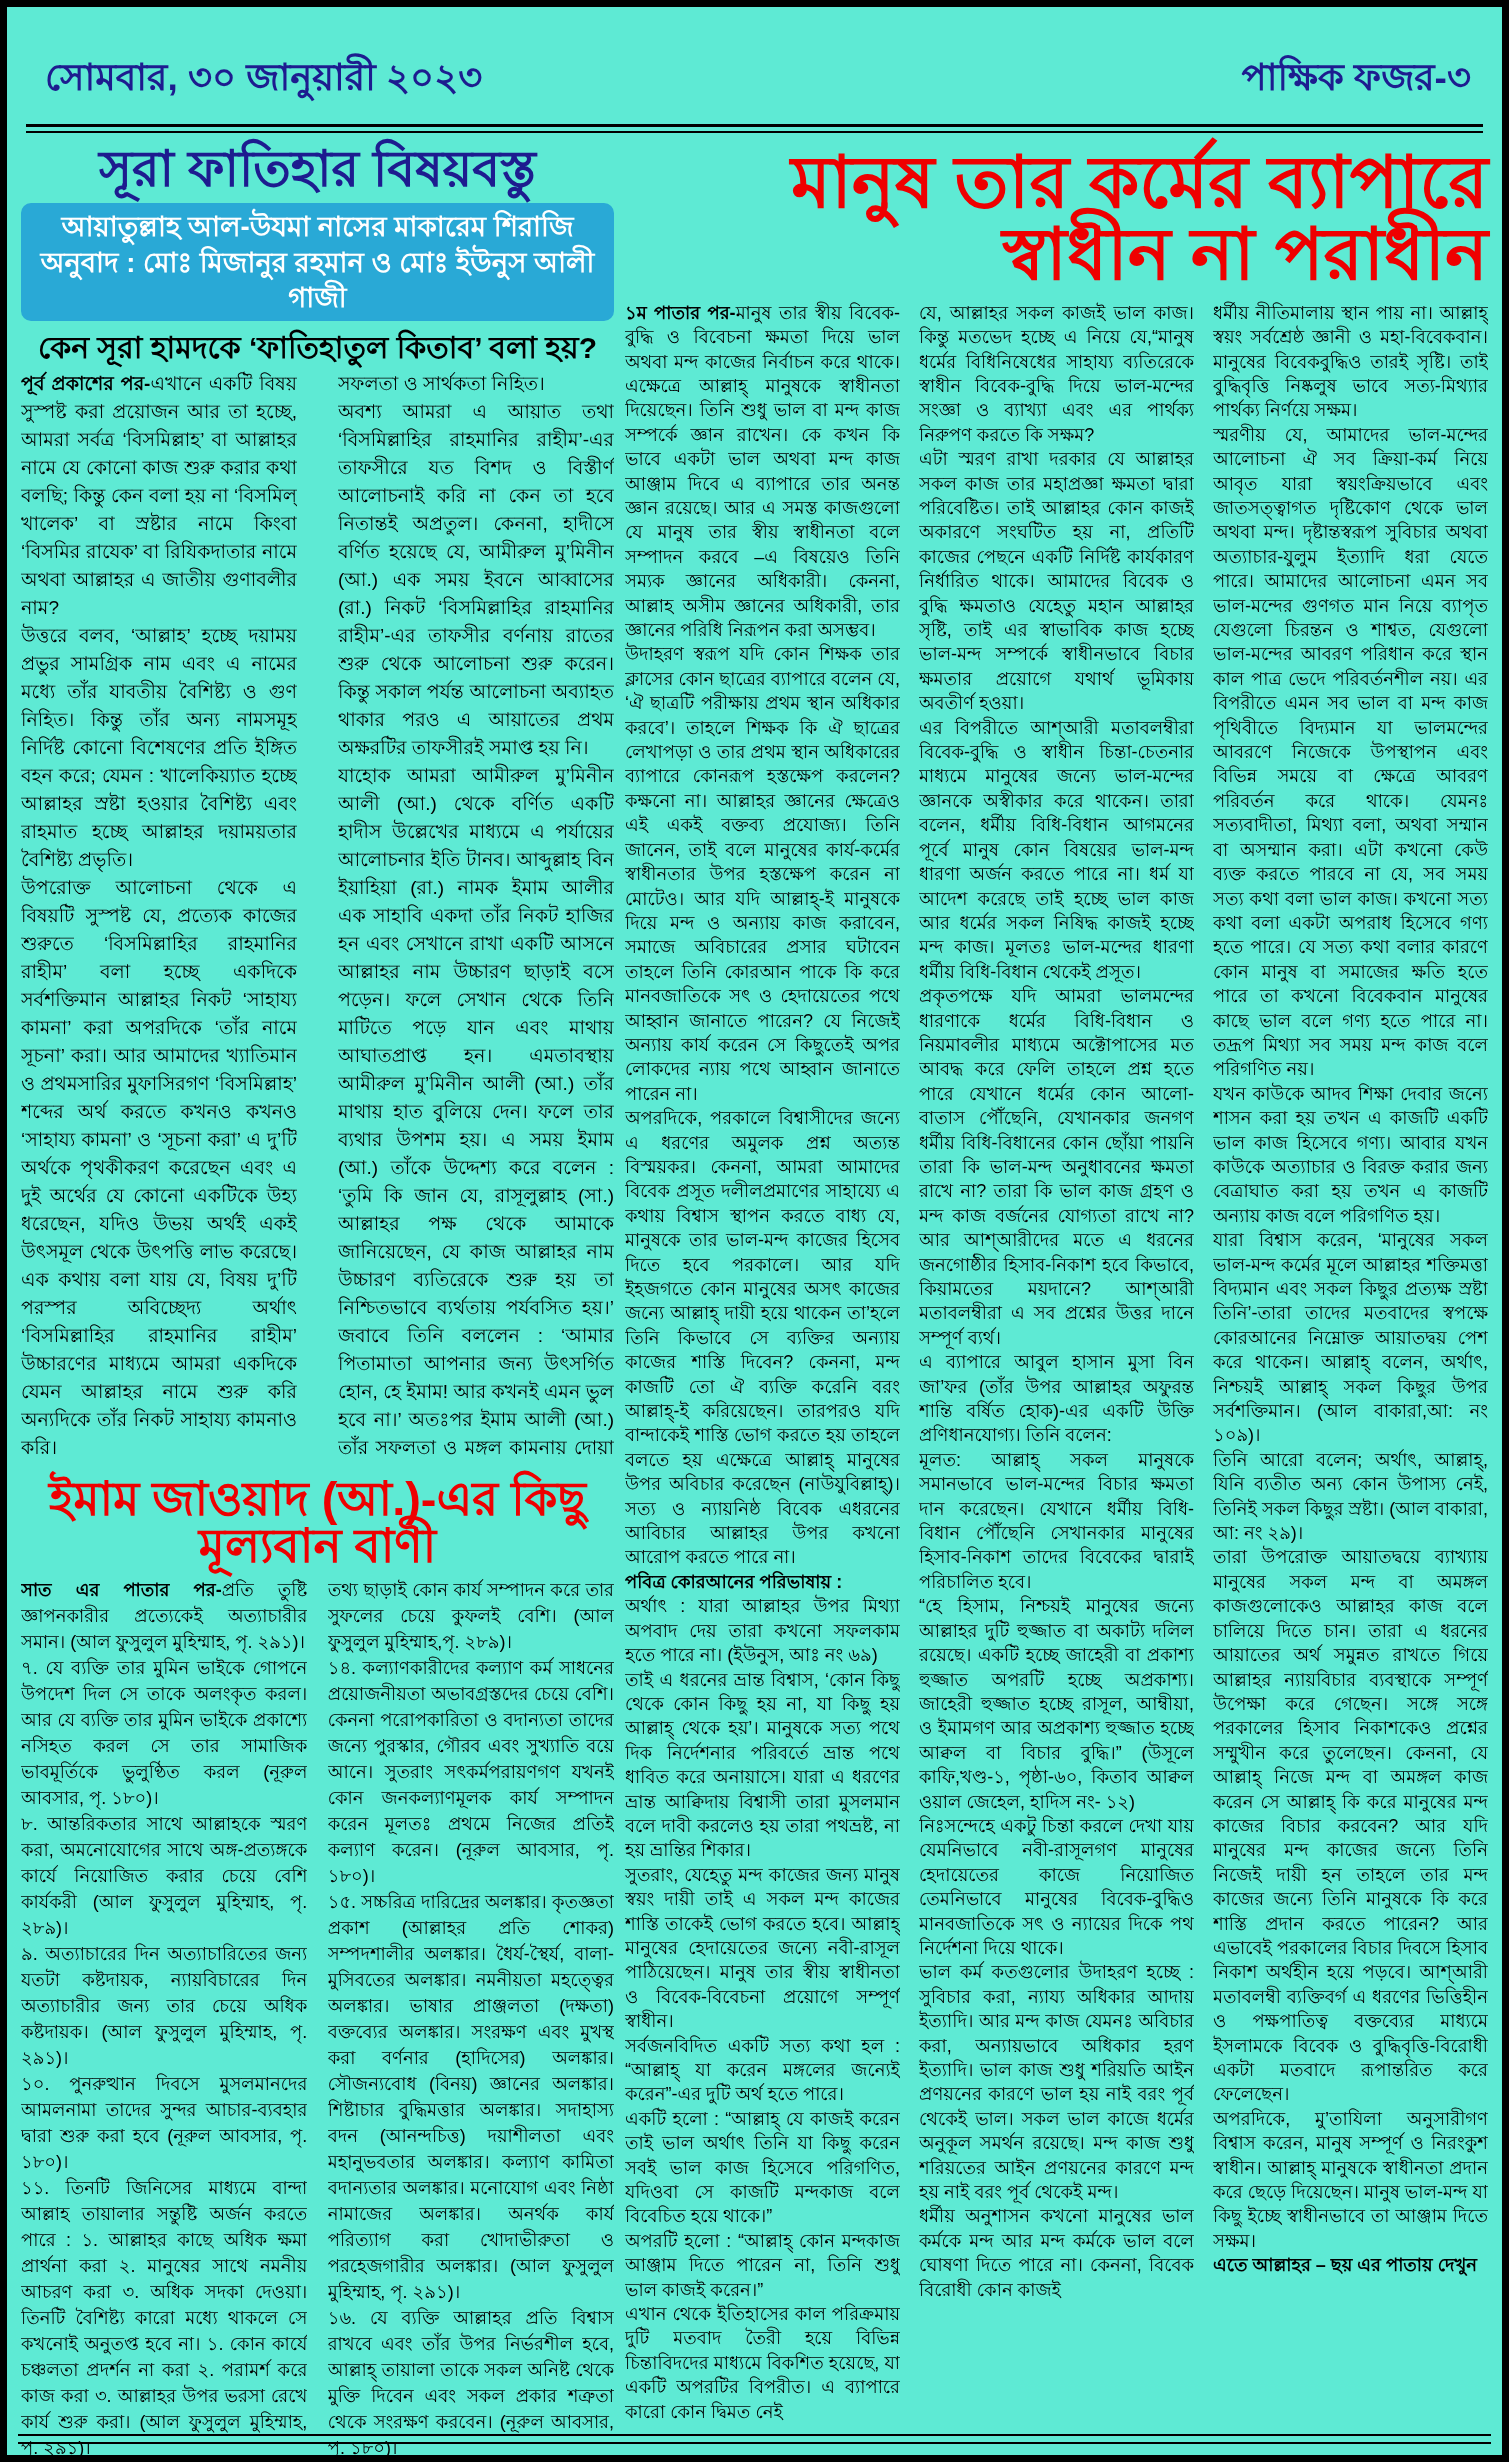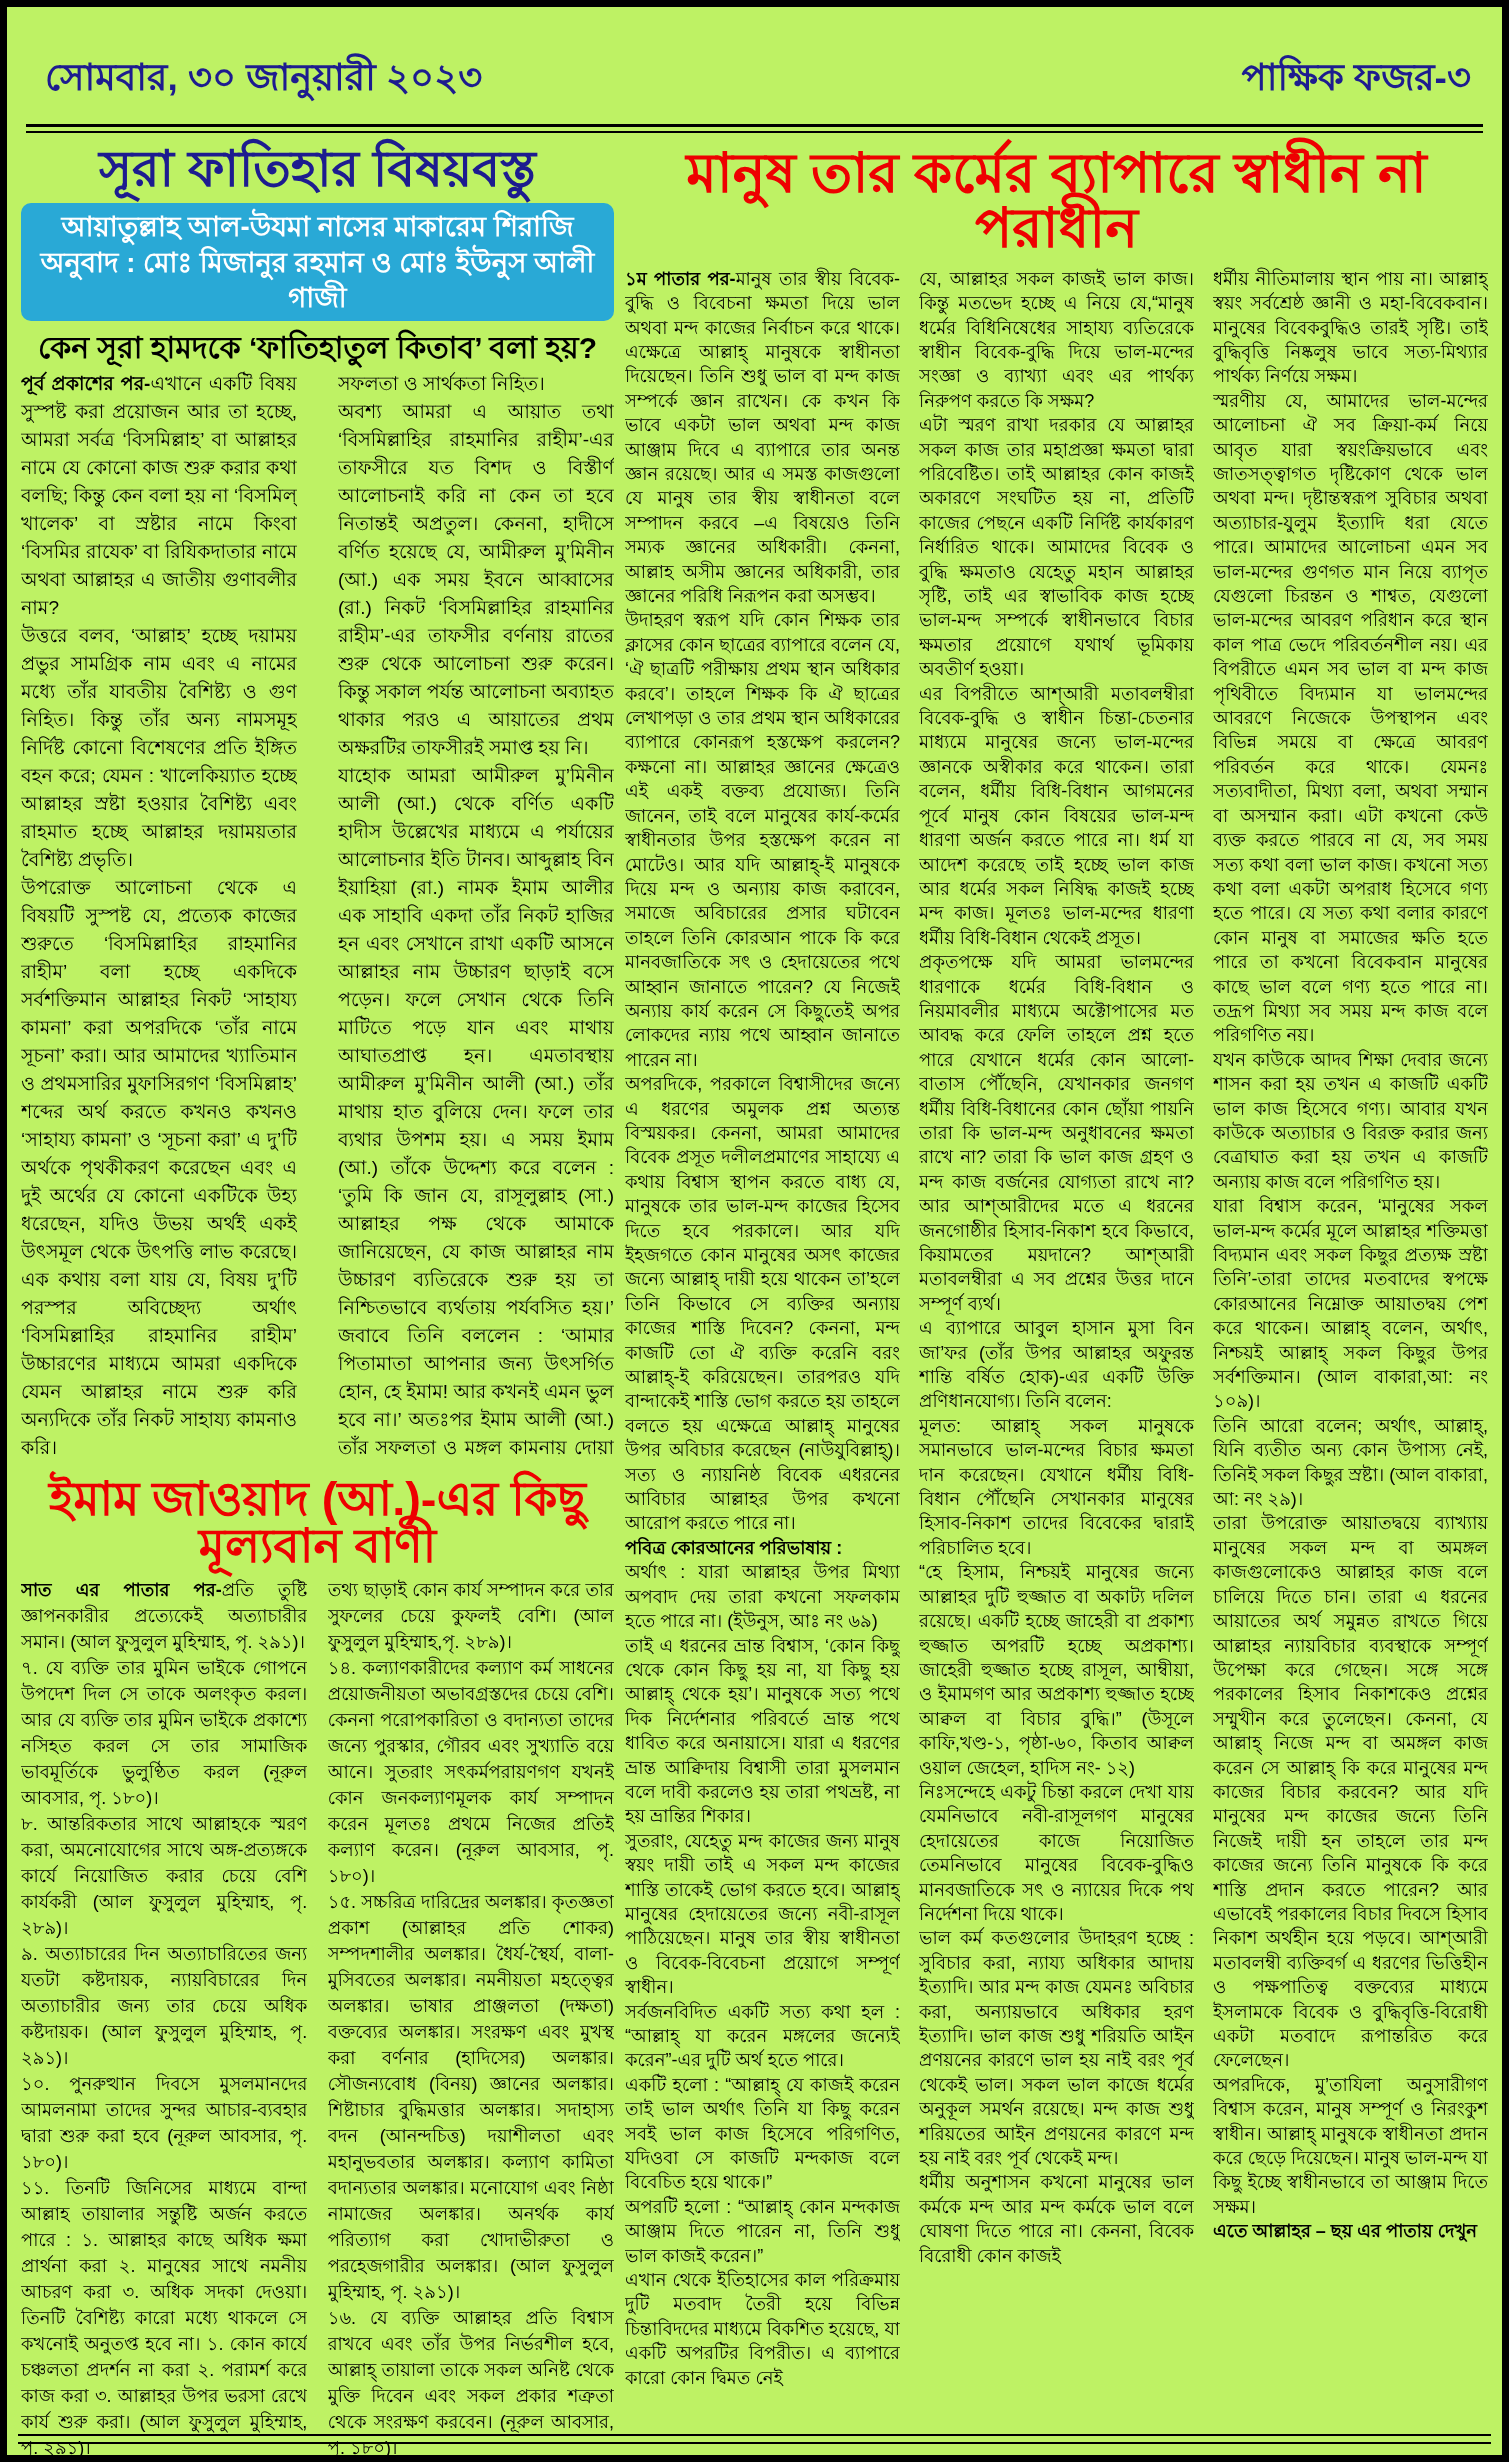--- a/index.html
+++ b/index.html
@@ -1,32 +1,32 @@
 <!DOCTYPE html>
 <html style="font-size:12.6px"><head>
 <meta charset="utf-8">
 <style>
   html,body{margin:0;padding:0;background:#666;}
-  .page{position:relative;width:1509px;height:2462px;background:#bef264;border:7.9px solid #000;
+  .page{position:relative;width:1509px;height:2462px;background:#5eead4;border:7.9px solid #000;
         box-sizing:border-box;font-family:"Liberation Sans","DejaVu Sans",sans-serif;color:#000;overflow:hidden;}
   .header{display:flex;justify-content:space-between;align-items:flex-end;padding:41px 31px 4.7px 38px;}
   .date,.masthead{font-size:37px;font-weight:bold;color:#1d1c8f;white-space:nowrap;}
   .top-rule{margin:7.9px 19px 0 19px;height:4.7px;border-top:3.9px solid #000;border-bottom:2.4px solid #000;}
   .content{display:flex;gap:11px;padding:9.4px 14px 0 14px;}
   .left-region{width:593px;flex:none;}
   .right-region{flex:1;min-width:0;}
   .a1-title{font-size:50px;font-weight:bold;color:#1d1c8f;text-align:center;line-height:1.02;margin:1.6px 0 7.9px 0;}
   .author-box{background:#29a9d6;color:#fff;font-weight:bold;font-size:27.5px;line-height:1.28;text-align:center;padding:6.3px 3.1px;border-radius:10px;}
   .a1-subhead{font-size:30px;font-weight:bold;text-align:center;margin:9.4px 0 6.3px 0;line-height:1.1;}
   .cols{display:flex;gap:20.4px;}
   .col{flex:1;min-width:0;overflow:hidden;}
   .a1-cols{height:1094px;font-size:19px;line-height:28px;gap:41px;}
   .a2-title{font-size:47px;font-weight:bold;color:#ee0000;text-align:center;line-height:1.0;margin:11px 0 7.9px 0;}
   .a2-cols{height:950px;font-size:18px;line-height:26px;}
-  .a3-title{font-size:55px;font-weight:bold;color:#ee0000;text-align:center;line-height:1.0;margin:3.1px 0 11px 0;}
+  .a3-title{font-size:72px;font-weight:bold;color:#ee0000;text-align:right;line-height:1.0;margin:3.1px 0 11px 0;}
   .a3-cols{height:2217px;font-size:18px;line-height:24.4px;gap:19px;}
   .para{margin:0;text-align:justify;text-indent:27px;}
   .para.flush{text-indent:0;}
   .para.bold{font-weight:bold;}
   .lead{font-weight:bold;}
   .bottom-rule{position:absolute;left:11px;right:11px;bottom:11px;height:6.3px;border-top:2.4px solid #000;border-bottom:2.4px solid #000;}
 </style>
 </head>
 <body>
 

